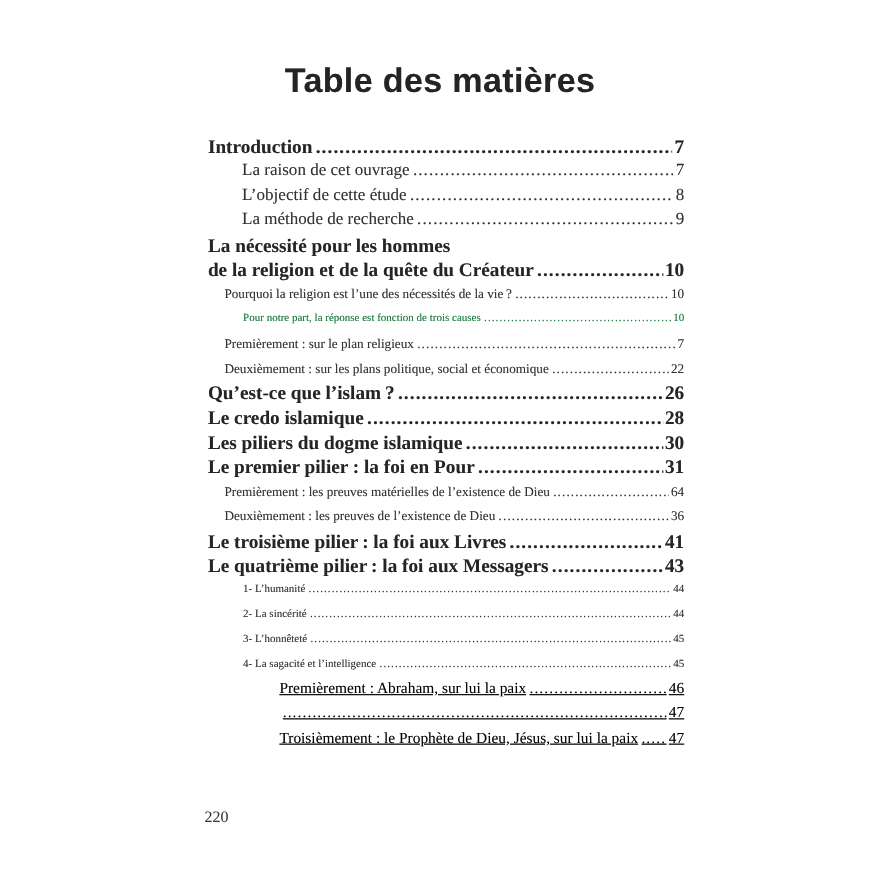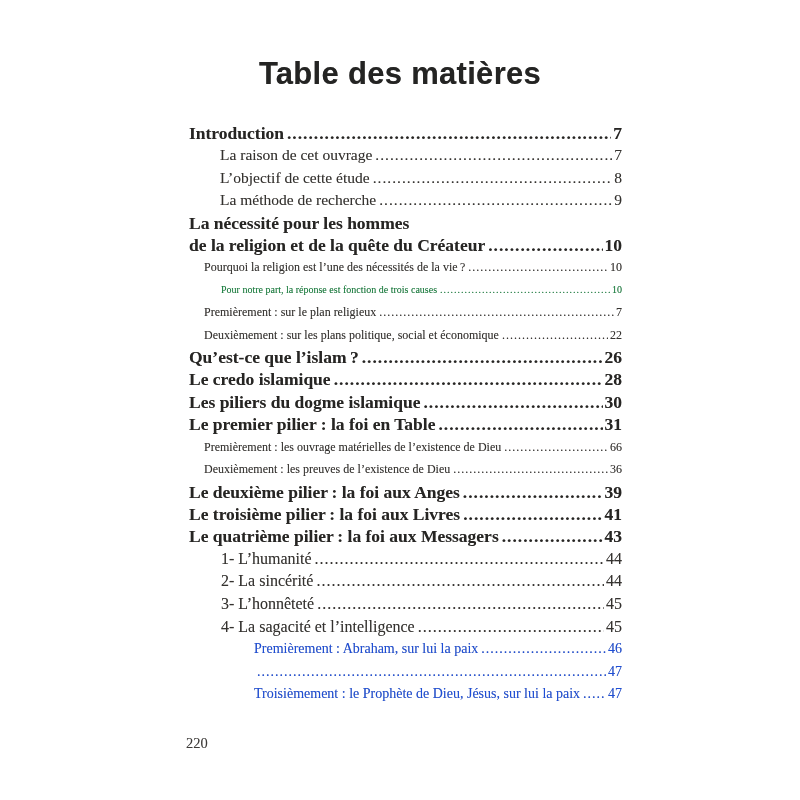--- a/index.html
+++ b/index.html
@@ -52,22 +52,22 @@
   .row .dots::after {
     letter-spacing: 1px;
     content: "................................................................................................................................................................";
   }
   .row .pg { flex: 0 0 auto; white-space: nowrap; }
 
   .chapter { font-weight: 700; font-size: 17.5px; line-height: 22.4px; color: #262523; }
   .s1  { font-size: 12px;   line-height: 22.4px; padding-left: 15px; color: #34322f; }
   .s1b { font-size: 15.5px; line-height: 22.4px; padding-left: 31px; color: #34322f; justify-content: space-between; }
   .s2  { font-size: 10px;   line-height: 22.4px; padding-left: 32px; color: #15803d; }
-  .s2n { font-size: 16px; line-height: 22.6px; padding-left: 32px; color: #34322f; align-items: flex-end; }
-  .s3  { font-size: 14px;   line-height: 22.6px; padding-left: 65px; color: #1d4ed8; }
+  .s2n { font-size: 10px; line-height: 22.6px; padding-left: 32px; color: #34322f; align-items: flex-end; }
+  .s3  { font-size: 14px;   line-height: 22.6px; padding-left: 65px; color: #000000; text-decoration: underline; }
 
   .folio {
     position: absolute;
     left: 186px;
     top: 735px;
     font-size: 14.5px;
     color: #3c3a38;
     text-shadow: 0 0 0.5px rgba(55,50,45,0.3);
   }
 </style>
@@ -134,38 +134,33 @@
         <span class="lbl">Le credo islamique</span>
         <span class="dots"></span>
         <span class="pg">28</span>
       </div>
       <div class="row chapter">
         <span class="lbl">Les piliers du dogme islamique</span>
         <span class="dots"></span>
         <span class="pg">30</span>
       </div>
       <div class="row chapter">
-        <span class="lbl">Le premier pilier : la foi en Table</span>
+        <span class="lbl">Le premier pilier : la foi en Pour</span>
         <span class="dots"></span>
         <span class="pg">31</span>
       </div>
       <div class="row s1">
-        <span class="lbl">Premièrement : les ouvrage matérielles de l’existence de Dieu</span>
-        <span class="dots"></span>
-        <span class="pg">66</span>
+        <span class="lbl">Premièrement : les preuves matérielles de l’existence de Dieu</span>
+        <span class="dots"></span>
+        <span class="pg">64</span>
       </div>
       <div class="row s1">
         <span class="lbl">Deuxièmement : les preuves de l’existence de Dieu</span>
         <span class="dots"></span>
         <span class="pg">36</span>
-      </div>
-      <div class="row chapter">
-        <span class="lbl">Le deuxième pilier : la foi aux Anges</span>
-        <span class="dots"></span>
-        <span class="pg">39</span>
       </div>
       <div class="row chapter">
         <span class="lbl">Le troisième pilier : la foi aux Livres</span>
         <span class="dots"></span>
         <span class="pg">41</span>
       </div>
       <div class="row chapter">
         <span class="lbl">Le quatrième pilier : la foi aux Messagers</span>
         <span class="dots"></span>
         <span class="pg">43</span>

